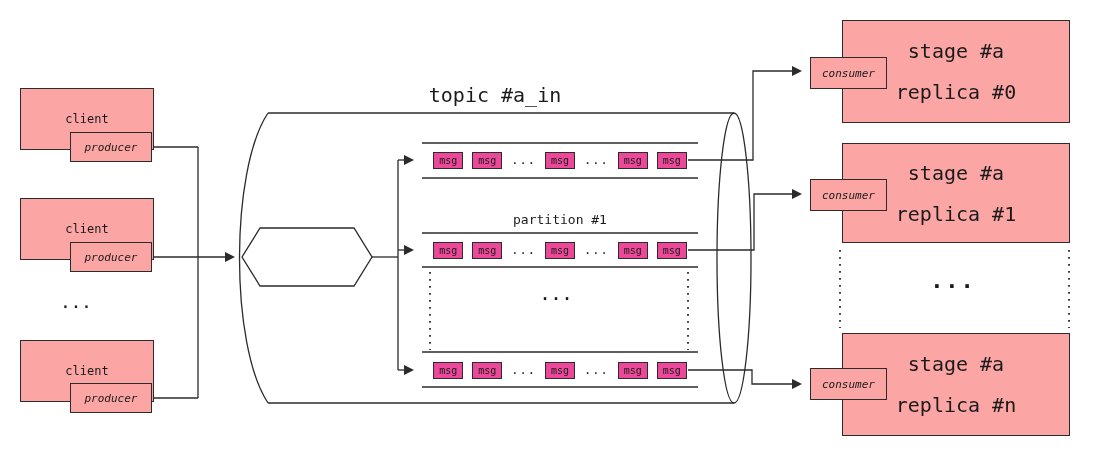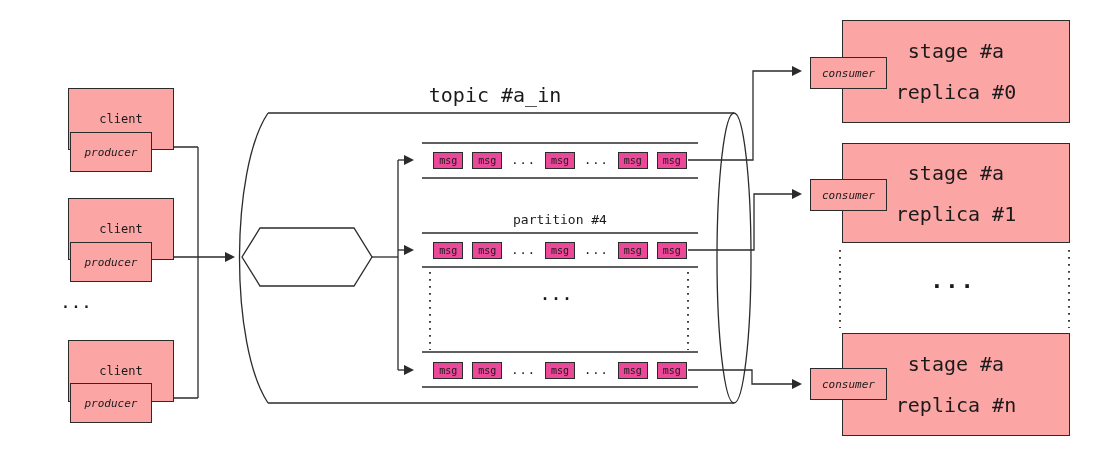--- a/index.html
+++ b/index.html
@@ -6,22 +6,22 @@
   #canvas{
     position:relative;width:1093px;height:457px;background:#fff;overflow:hidden;
     font-family:"DejaVu Sans Mono","Liberation Mono",monospace;color:#1a1a1a;
   }
   #wires{position:absolute;left:0;top:0;width:1093px;height:457px;}
   .abs{position:absolute;box-sizing:border-box;}
   .box{
     position:absolute;box-sizing:border-box;border:1.3px solid #2b2b2b;background:#fca5a5;
     display:flex;align-items:center;justify-content:center;
   }
-  .client-box{width:106px;height:62px;font-size:12px;margin-left:48px;}
-  .producer-box{width:82px;height:40px;font-size:11px;font-style:italic;}
+  .client-box{width:134px;height:62px;font-size:12px;}
+  .producer-box{width:82px;height:30px;font-size:11px;font-style:italic;}
   .consumer-box{width:77px;height:32px;font-size:11px;font-style:italic;z-index:3;}
   .stage-box{
     width:228px;border-width:1.5px;display:flex;flex-direction:column;
     align-items:center;justify-content:center;gap:17px;z-index:2;
   }
   .stage-title{font-size:20px;}
   .stage-replica{font-size:20px;}
   .topic-title{font-size:20px;text-align:center;}
   .part-label{width:276px;text-align:center;font-size:13px;}
   .msg-row{
@@ -127,21 +127,21 @@
   <div class="msg-row" style="top:151px;">
     <span class="msg-box">msg</span>
     <span class="msg-box">msg</span>
     <span class="msg-dots">...</span>
     <span class="msg-box">msg</span>
     <span class="msg-dots">...</span>
     <span class="msg-box">msg</span>
     <span class="msg-box">msg</span>
   </div>
 
-  <div class="abs part-label" style="left:422px;top:212px;">partition #4</div>
+  <div class="abs part-label" style="left:422px;top:212px;">partition #1</div>
   <div class="msg-row" style="top:241px;">
     <span class="msg-box">msg</span>
     <span class="msg-box">msg</span>
     <span class="msg-dots">...</span>
     <span class="msg-box">msg</span>
     <span class="msg-dots">...</span>
     <span class="msg-box">msg</span>
     <span class="msg-box">msg</span>
   </div>
 

